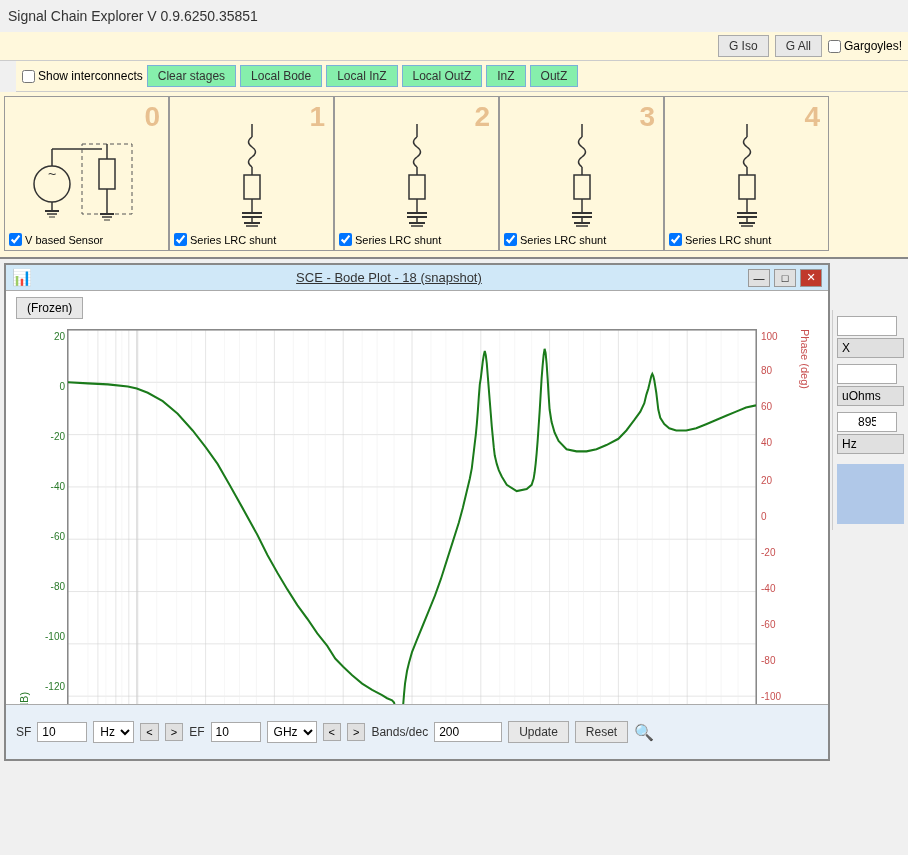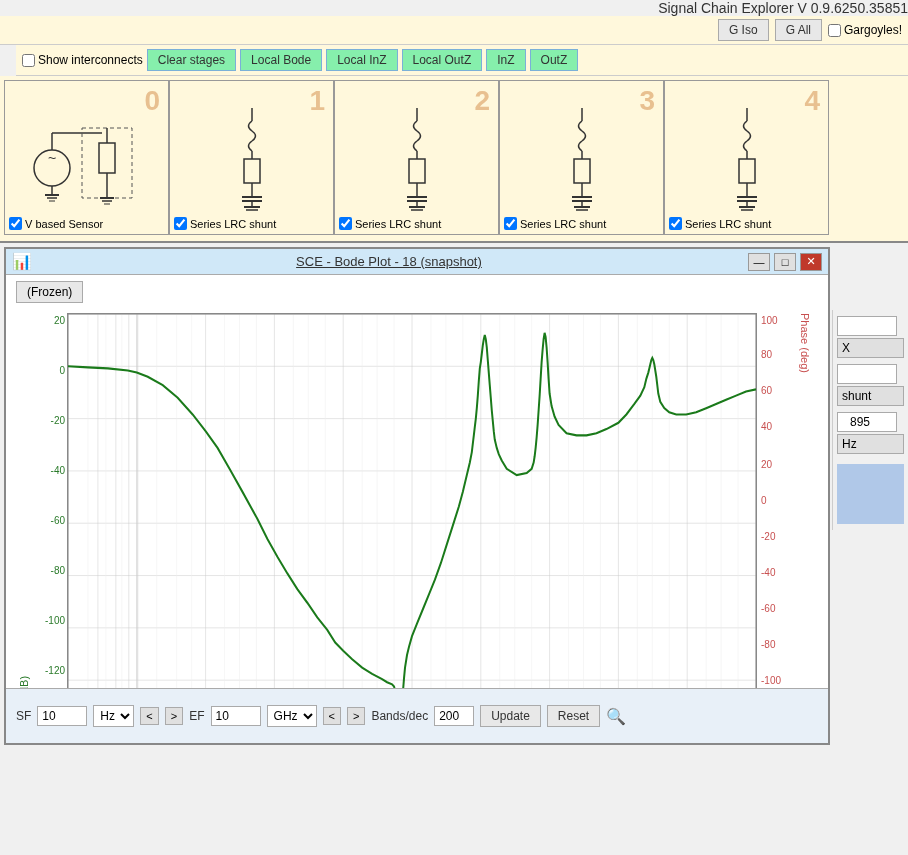--- a/index.html
+++ b/index.html
@@ -1,21 +1,22 @@
 <!DOCTYPE html>
 <html><head>
   <meta charset="utf-8">
   <style>
     * { box-sizing: border-box; margin: 0; padding: 0; }
     body { font-family: Arial, sans-serif; font-size: 12px; background: #f0f0f0; width: 908px; height: 855px; overflow: hidden; }
 
     
     #title-bar {
       background: #f0f0f0;
-      text-align: right;
+      text-align: left;
+      padding: 8px;
       font-size: 14px;
       color: #333;
     }
 
     
     #top-controls {
       background: #fff8dc;
       padding: 4px 6px;
       display: flex;
       align-items: center;
@@ -255,21 +256,21 @@
       background: #f0f0f0;
       border-left: 1px solid #ccc;
       padding: 6px 4px;
       display: flex;
       flex-direction: column;
       gap: 6px;
     }
 
     .right-input {
       width: 60px;
-      padding: 2px 12px;
+      padding: 2px 20px;
       border: 1px solid #aaa;
       font-size: 12px;
       background: white;
     }
 
     .right-label {
       font-size: 12px;
       padding: 2px 4px;
       background: #e0e0e0;
       border: 1px solid #aaa;
@@ -738,35 +739,35 @@
 
     <span class="label-text">EF</span>
     <input type="text" class="bottom-input" value="10" style="">
     <select class="bottom-select">
       <option>GHz</option>
     </select>
     <button class="arrow-btn">&lt;</button>
     <button class="arrow-btn">&gt;</button>
 
     <span class="label-text">Bands/dec</span>
-    <input type="text" class="bottom-input" value="200" style="width: 40px;">
+    <input type="text" class="bottom-input" value="200" style="width: 68px;">
 
     <button class="btn">Update</button>
     <button class="btn">Reset</button>
     <span style="font-size:16px;cursor:pointer;">🔍</span>
   </div>
 </div>
 
 <div id="right-panel">
   <div class="right-row">
     <input type="text" class="right-input" style="">
     <div class="right-label">X</div>
   </div>
   <div class="right-row">
     <input type="text" class="right-input" style="">
-    <div class="right-label">shunt</div>
+    <div class="right-label">uOhms</div>
   </div>
   <div class="right-row">
     <input type="text" class="right-input" value="895" style="">
     <div class="right-label">Hz</div>
   </div>
   <div style="background:#b0c8e8;height:60px;margin-top:4px;"></div>
 </div>
 
 </body></html>

